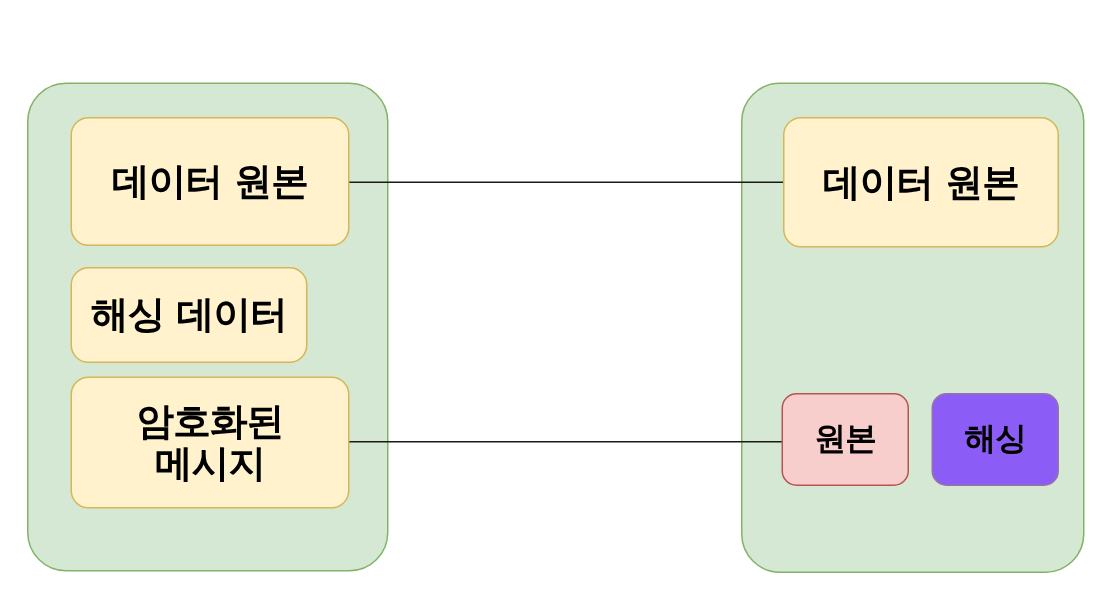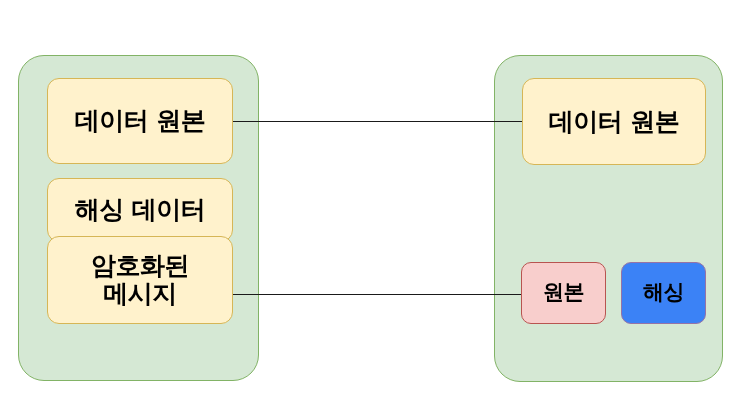--- a/index.html
+++ b/index.html
@@ -66,29 +66,29 @@
     border-radius: 12px;
     font-size: 25px;
   }
   .node-pink {
     background: #f8cecc;
     border: 1px solid #b85450;
     border-radius: 10px;
     font-size: 21px;
   }
   .node-purple {
-    background: #3b82f6;
+    background: #8b5cf6;
     border: 1px solid #9673a6;
     border-radius: 10px;
     font-size: 21px;
   }
   
   .n-l1 { left: 47px;  top: 78px;  width: 186px; height: 86px; }
-  .n-l2 { left: 47px;  top: 178px; width: 186px; height: 64px; }
-  .n-l3 { left: 47px;  top: 236px; width: 186px; height: 88px; }
+  .n-l2 { left: 47px;  top: 178px; width: 158px; height: 64px; }
+  .n-l3 { left: 47px;  top: 251px; width: 186px; height: 88px; }
   
   .n-r1 { left: 522px; top: 78px;  width: 184px; height: 87px; }
   .n-r2 { left: 522px; top: 178px; width: 184px; height: 63px; }
   .n-r3 { left: 521px; top: 262px; width: 85px;  height: 62px; }
   .n-r4 { left: 621px; top: 262px; width: 85px;  height: 62px; }
 
   .connector {
     position: absolute;
     height: 0;
     border-top: 1.6px solid #1a1a1a;

